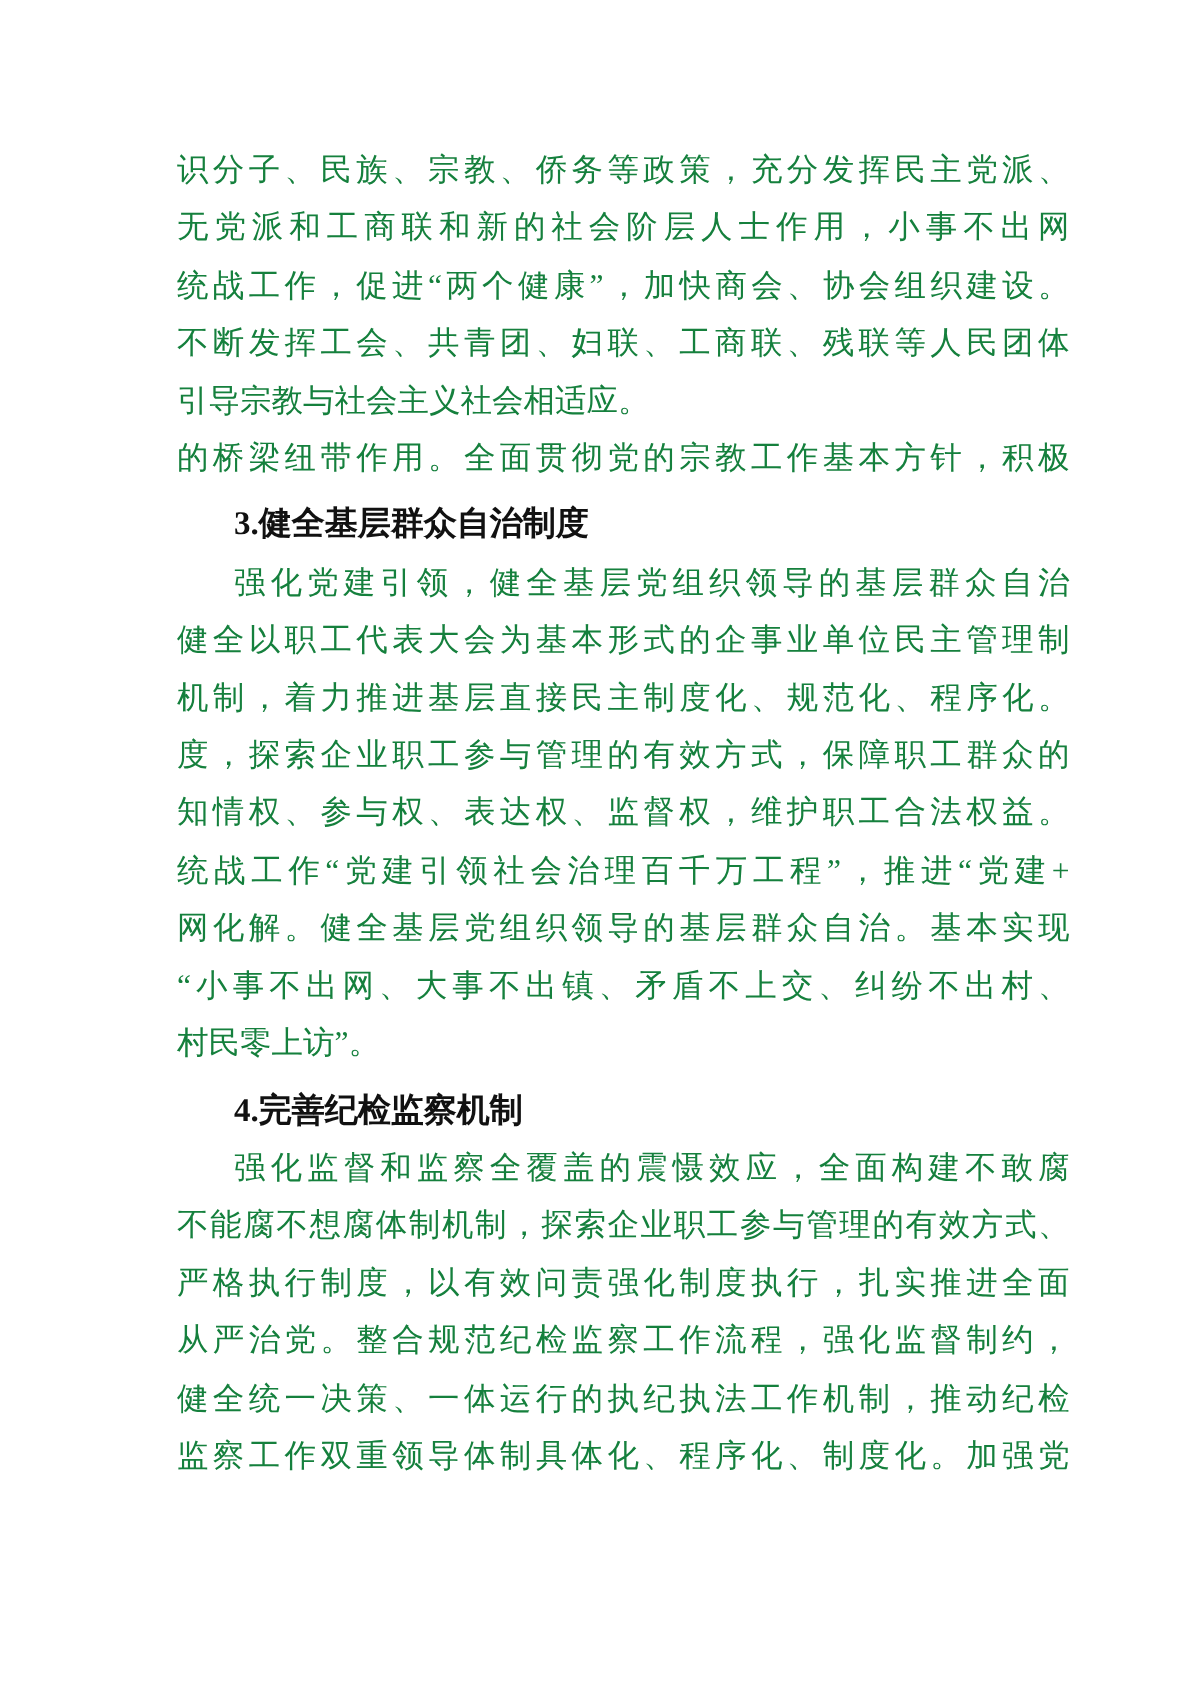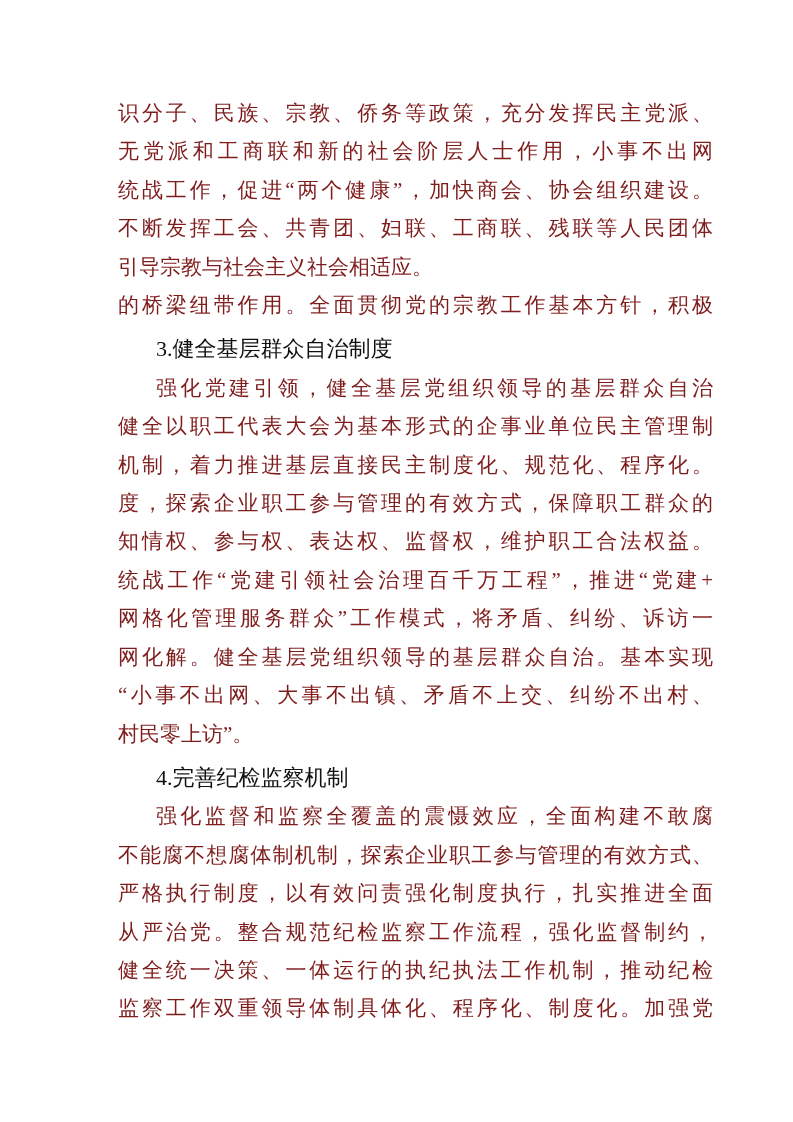--- a/index.html
+++ b/index.html
@@ -27,32 +27,32 @@
     top: 94px;
     width: 595px;
     color: #1a1a1a;
   }
   .line {
     font-size: 21px;
     line-height: 38.4px;
     text-align: justify;
     text-align-last: justify;
     text-justify: inter-character;
-    color: #7f1d1d;
+    color: #15803d;
   }
   .line.short {
     text-align-last: left;
   }
   .line.indent {
     text-indent: 38px;
   }
   .heading {
     font-size: 22px;
     line-height: 38.4px;
-    font-weight: normal;
+    font-weight: bold;
     padding-left: 38px;
     margin-top: 6px;
     text-align: left;
     color: #111111;
   }
 </style>
 </head>
 <body>
 
 <div class="page">
@@ -69,21 +69,20 @@
 
     <div class="heading">3.健全基层群众自治制度</div>
 
     <div class="paragraph">
       <div class="line indent">强化党建引领，健全基层党组织领导的基层群众自治</div>
       <div class="line">健全以职工代表大会为基本形式的企事业单位民主管理制</div>
       <div class="line">机制，着力推进基层直接民主制度化、规范化、程序化。</div>
       <div class="line">度，探索企业职工参与管理的有效方式，保障职工群众的</div>
       <div class="line">知情权、参与权、表达权、监督权，维护职工合法权益。</div>
       <div class="line">统战工作“党建引领社会治理百千万工程”，推进“党建+</div>
-      <div class="line">网格化管理服务群众”工作模式，将矛盾、纠纷、诉访一</div>
       <div class="line">网化解。健全基层党组织领导的基层群众自治。基本实现</div>
       <div class="line">“小事不出网、大事不出镇、矛盾不上交、纠纷不出村、</div>
       <div class="line short">村民零上访”。</div>
     </div>
 
     <div class="heading">4.完善纪检监察机制</div>
 
     <div class="paragraph">
       <div class="line indent">强化监督和监察全覆盖的震慑效应，全面构建不敢腐</div>
       <div class="line">不能腐不想腐体制机制，探索企业职工参与管理的有效方式、</div>

